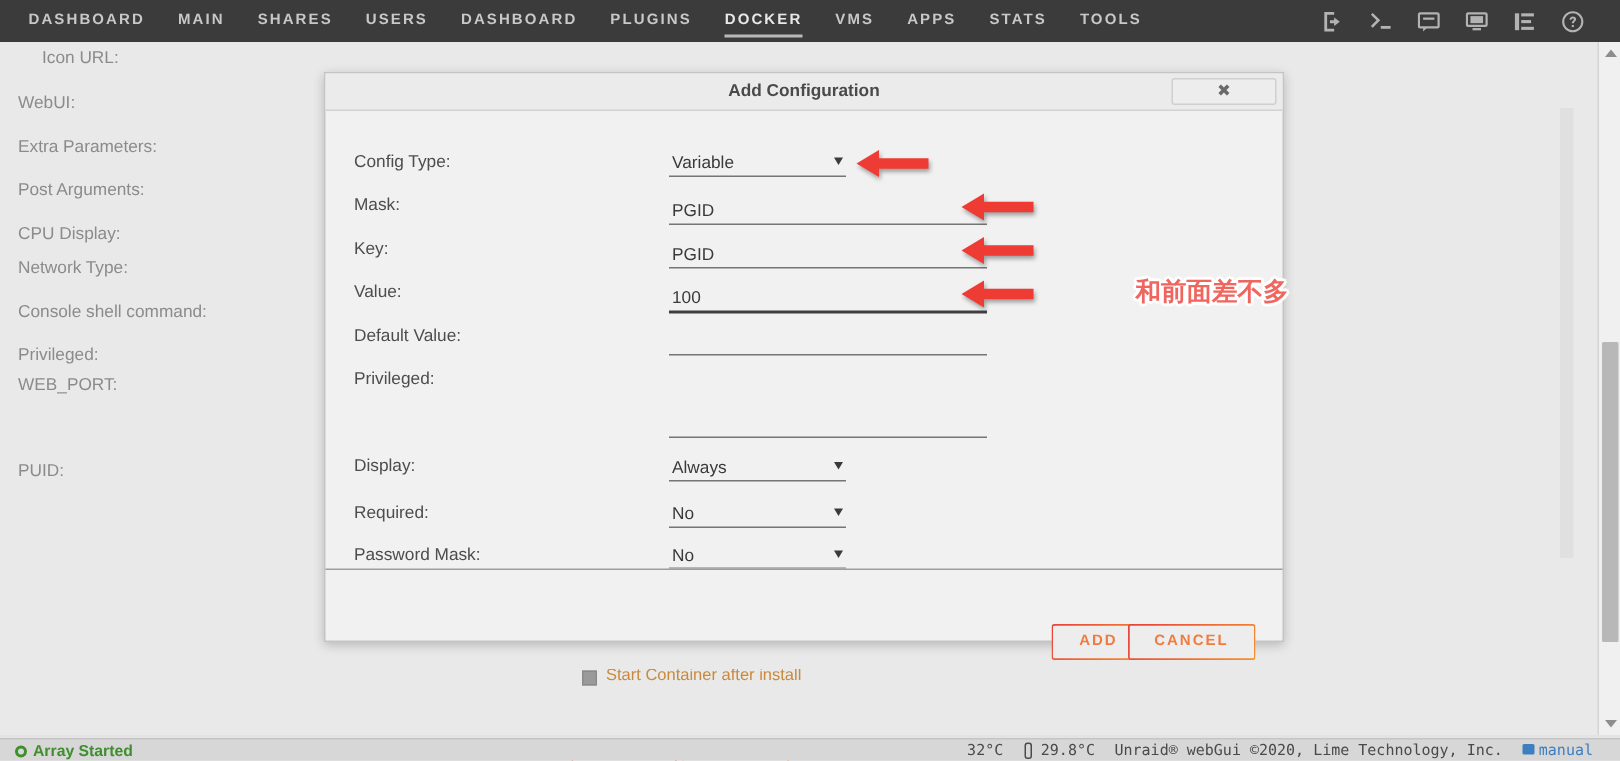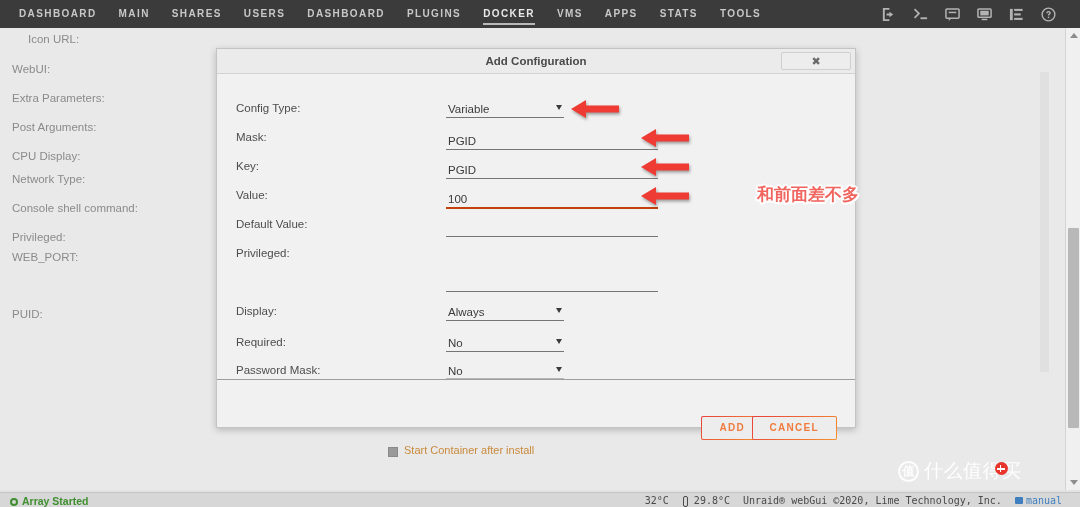--- a/index.html
+++ b/index.html
@@ -99,21 +99,21 @@
     position: absolute; left: 19px; font-size: 11.5px; color: #4d4d4d; white-space: nowrap;
   }
   .fctl { position: absolute; left: 229px; }
 
   .u-input {
     border: none; border-bottom: 1px solid #757575; background: transparent;
     font-family: "Liberation Sans", sans-serif; font-size: 11.5px; color: #3a3a3a;
     padding: 0 0 2px 2px; outline: none; height: 15px;
   }
   .u-input.wide { width: 212px; }
-  .u-input.grey-bottom { border-bottom: 2px solid #c2410c; }
+  .u-input.grey-bottom { border-bottom: 2px solid #404040; }
 
   .u-select {
     position: relative; width: 118px; height: 16px;
     border-bottom: 1px solid #757575; cursor: pointer;
   }
   .u-select.grey-bottom { border-bottom: 2px solid #b6b6b6; }
   .u-select .sel-val {
     font-size: 11.5px; color: #3a3a3a; line-height: 14px; padding-left: 2px;
   }
   .u-select .caret {
@@ -421,21 +421,14 @@
       <span class="array-dot"></span><span>Array Started</span>
     </div>
     <div class="foot-right">
       <span>32°C</span>
       <span><span class="thermo"></span> <span>29.8°C</span></span>
       <span>Unraid® webGui ©2020, Lime Technology, Inc.</span>
       <span><span class="blue-ico"></span><span class="manual">manual</span></span>
     </div>
   </div>
 
-  <div class="watermark">
-    <div class="wm-circle">值</div>
-    <div class="wm-text">
-      <span>什么值得买</span>
-      <span class="wm-badge"></span>
-    </div>
-  </div>
 
 </div>
 
 </body></html>

